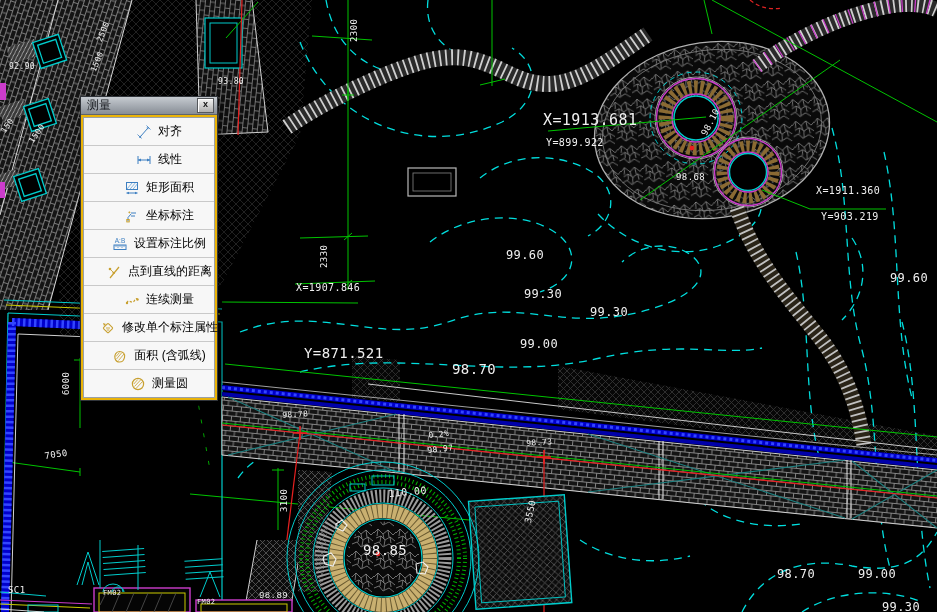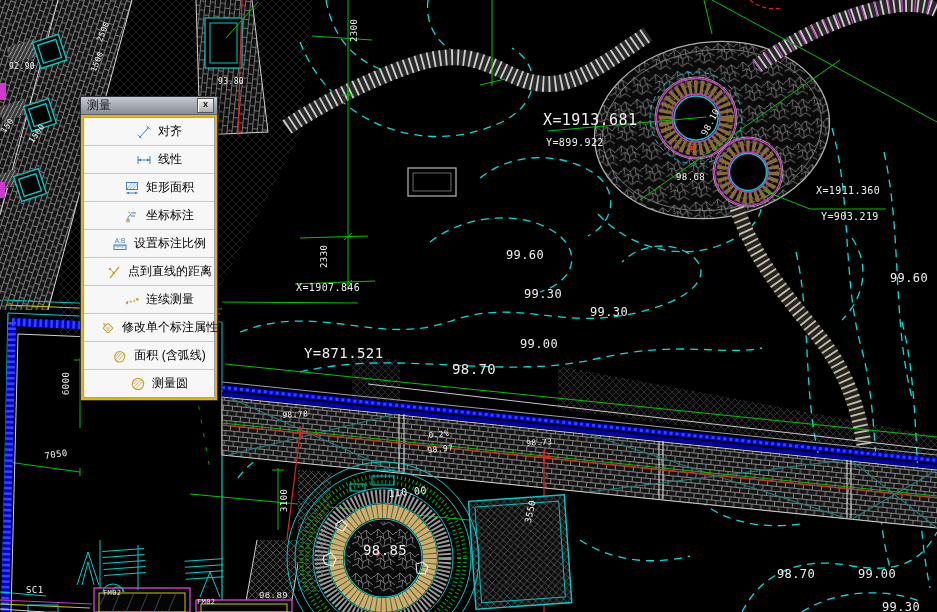--- a/index.html
+++ b/index.html
@@ -316,21 +316,21 @@
       <span class="cad-label" style="left: 700px; top: 133px; font-size: 9px; transform: rotate(-62deg);">98.10</span>
       <span class="cad-label" style="left: 9px; top: 63px; font-size: 8px;">92.90</span>
       <span class="cad-label" style="left: 218px; top: 78px; font-size: 8px;">93.80</span>
       <span class="cad-label" style="left: 282px; top: 412px; font-size: 8px; transform: rotate(-4deg);">98.78</span>
       <span class="cad-label" style="left: 428px; top: 432px; font-size: 8px; transform: rotate(-6deg);">0.2%</span>
       <span class="cad-label" style="left: 427px; top: 447px; font-size: 8px; transform: rotate(-6deg);">98.97</span>
       <span class="cad-label" style="left: 526px; top: 440px; font-size: 8px; transform: rotate(-4deg);">98.73</span>
       <span class="cad-label" style="left: 363px; top: 543px; font-size: 14px;">98.85</span>
       <span class="cad-label" style="left: 388px; top: 489px; font-size: 10px; transform: rotate(-5deg);">110.00</span>
       <span class="cad-label" style="left: 259px; top: 592px; font-size: 9px; font-family: Liberation Mono, monospace;">98.89</span>
-      <span class="cad-label" style="left: 26px; top: 586px; font-size: 9px;">SC1</span>
+      <span class="cad-label" style="left: 8px; top: 586px; font-size: 9px;">SC1</span>
       <span class="cad-label" style="left: 103px; top: 590px; font-size: 7px;">FM02</span>
       <span class="cad-label" style="left: 197px; top: 599px; font-size: 7px;">FM02</span>
       <span class="cad-label" style="left: 350px; top: 42px; font-size: 9px; transform: rotate(-90deg);">2300</span>
       <span class="cad-label" style="left: 320px; top: 268px; font-size: 9px; transform: rotate(-90deg);">2330</span>
       <span class="cad-label" style="left: 280px; top: 512px; font-size: 9px; transform: rotate(-90deg);">3100</span>
       <span class="cad-label" style="left: 524px; top: 522px; font-size: 9px; transform: rotate(-78deg);">3550</span>
       <span class="cad-label" style="left: 44px; top: 452px; font-size: 9px; transform: rotate(-8deg);">7050</span>
       <span class="cad-label" style="left: 62px; top: 395px; font-size: 9px; transform: rotate(-90deg);">6000</span>
       <span class="cad-label" style="left: 96px; top: 40px; font-size: 8px; transform: rotate(-68deg);">2500</span>
       <span class="cad-label" style="left: 90px; top: 70px; font-size: 8px; transform: rotate(-68deg);">1500</span>

